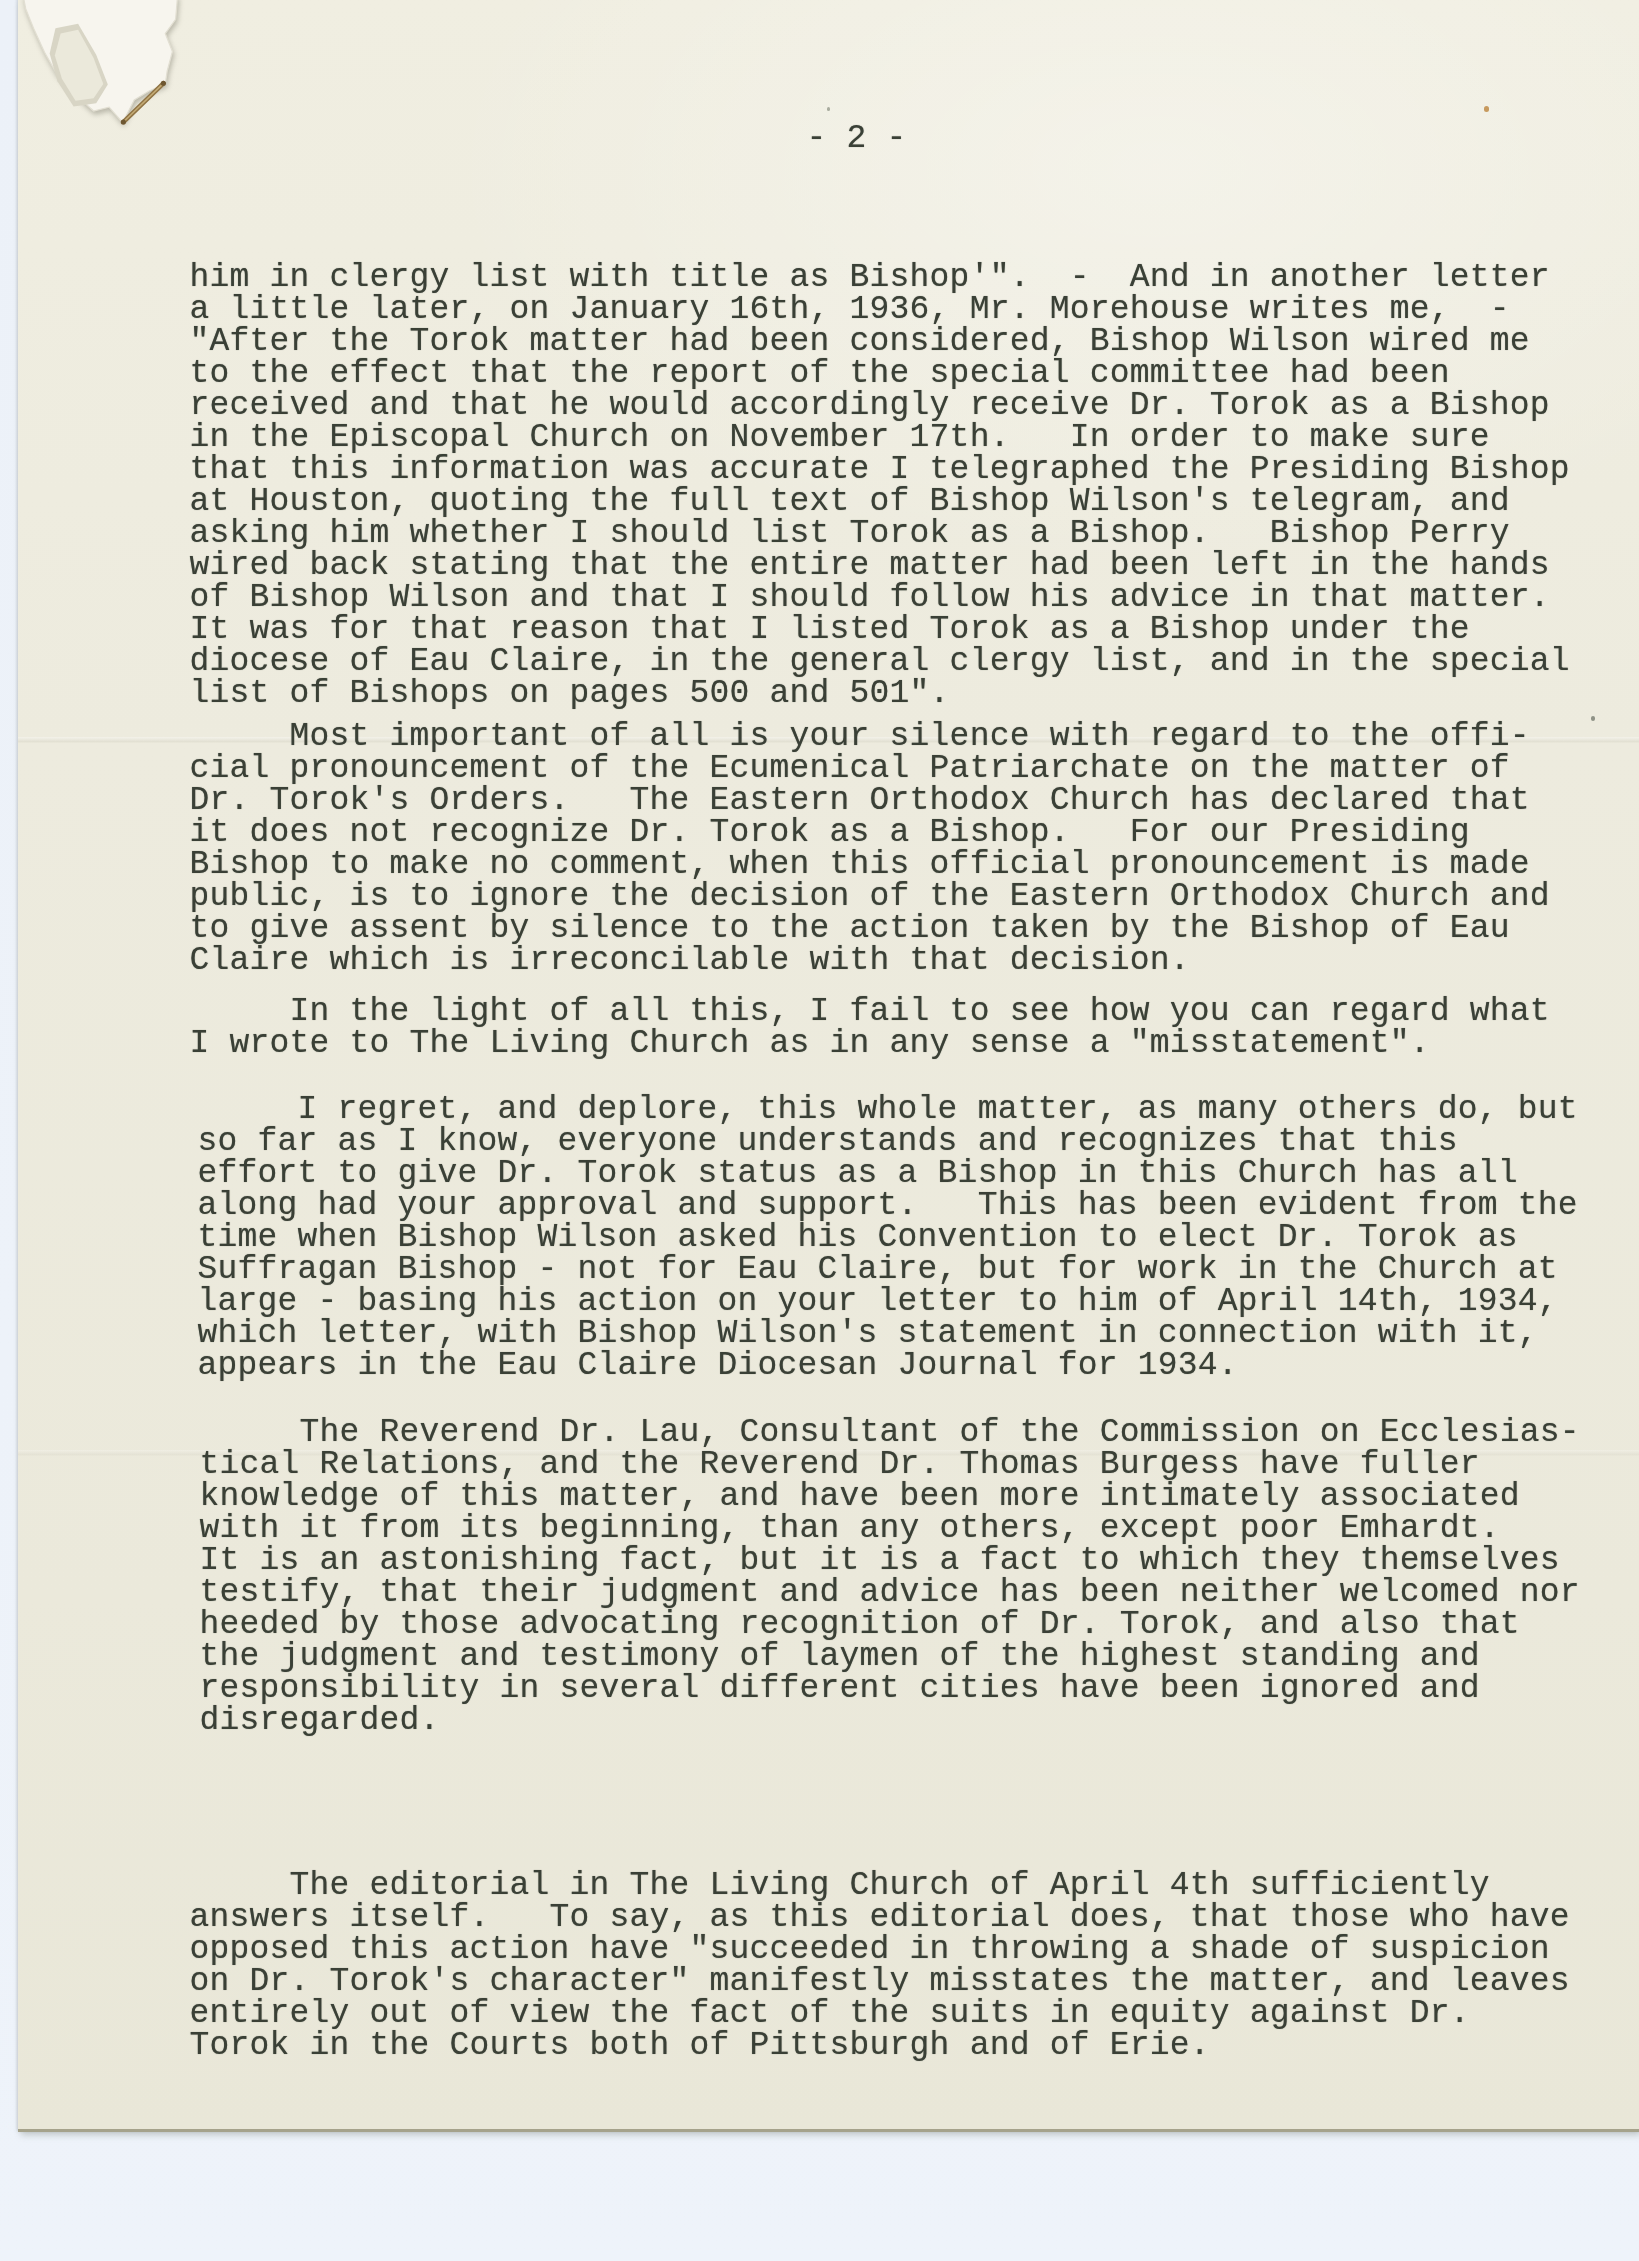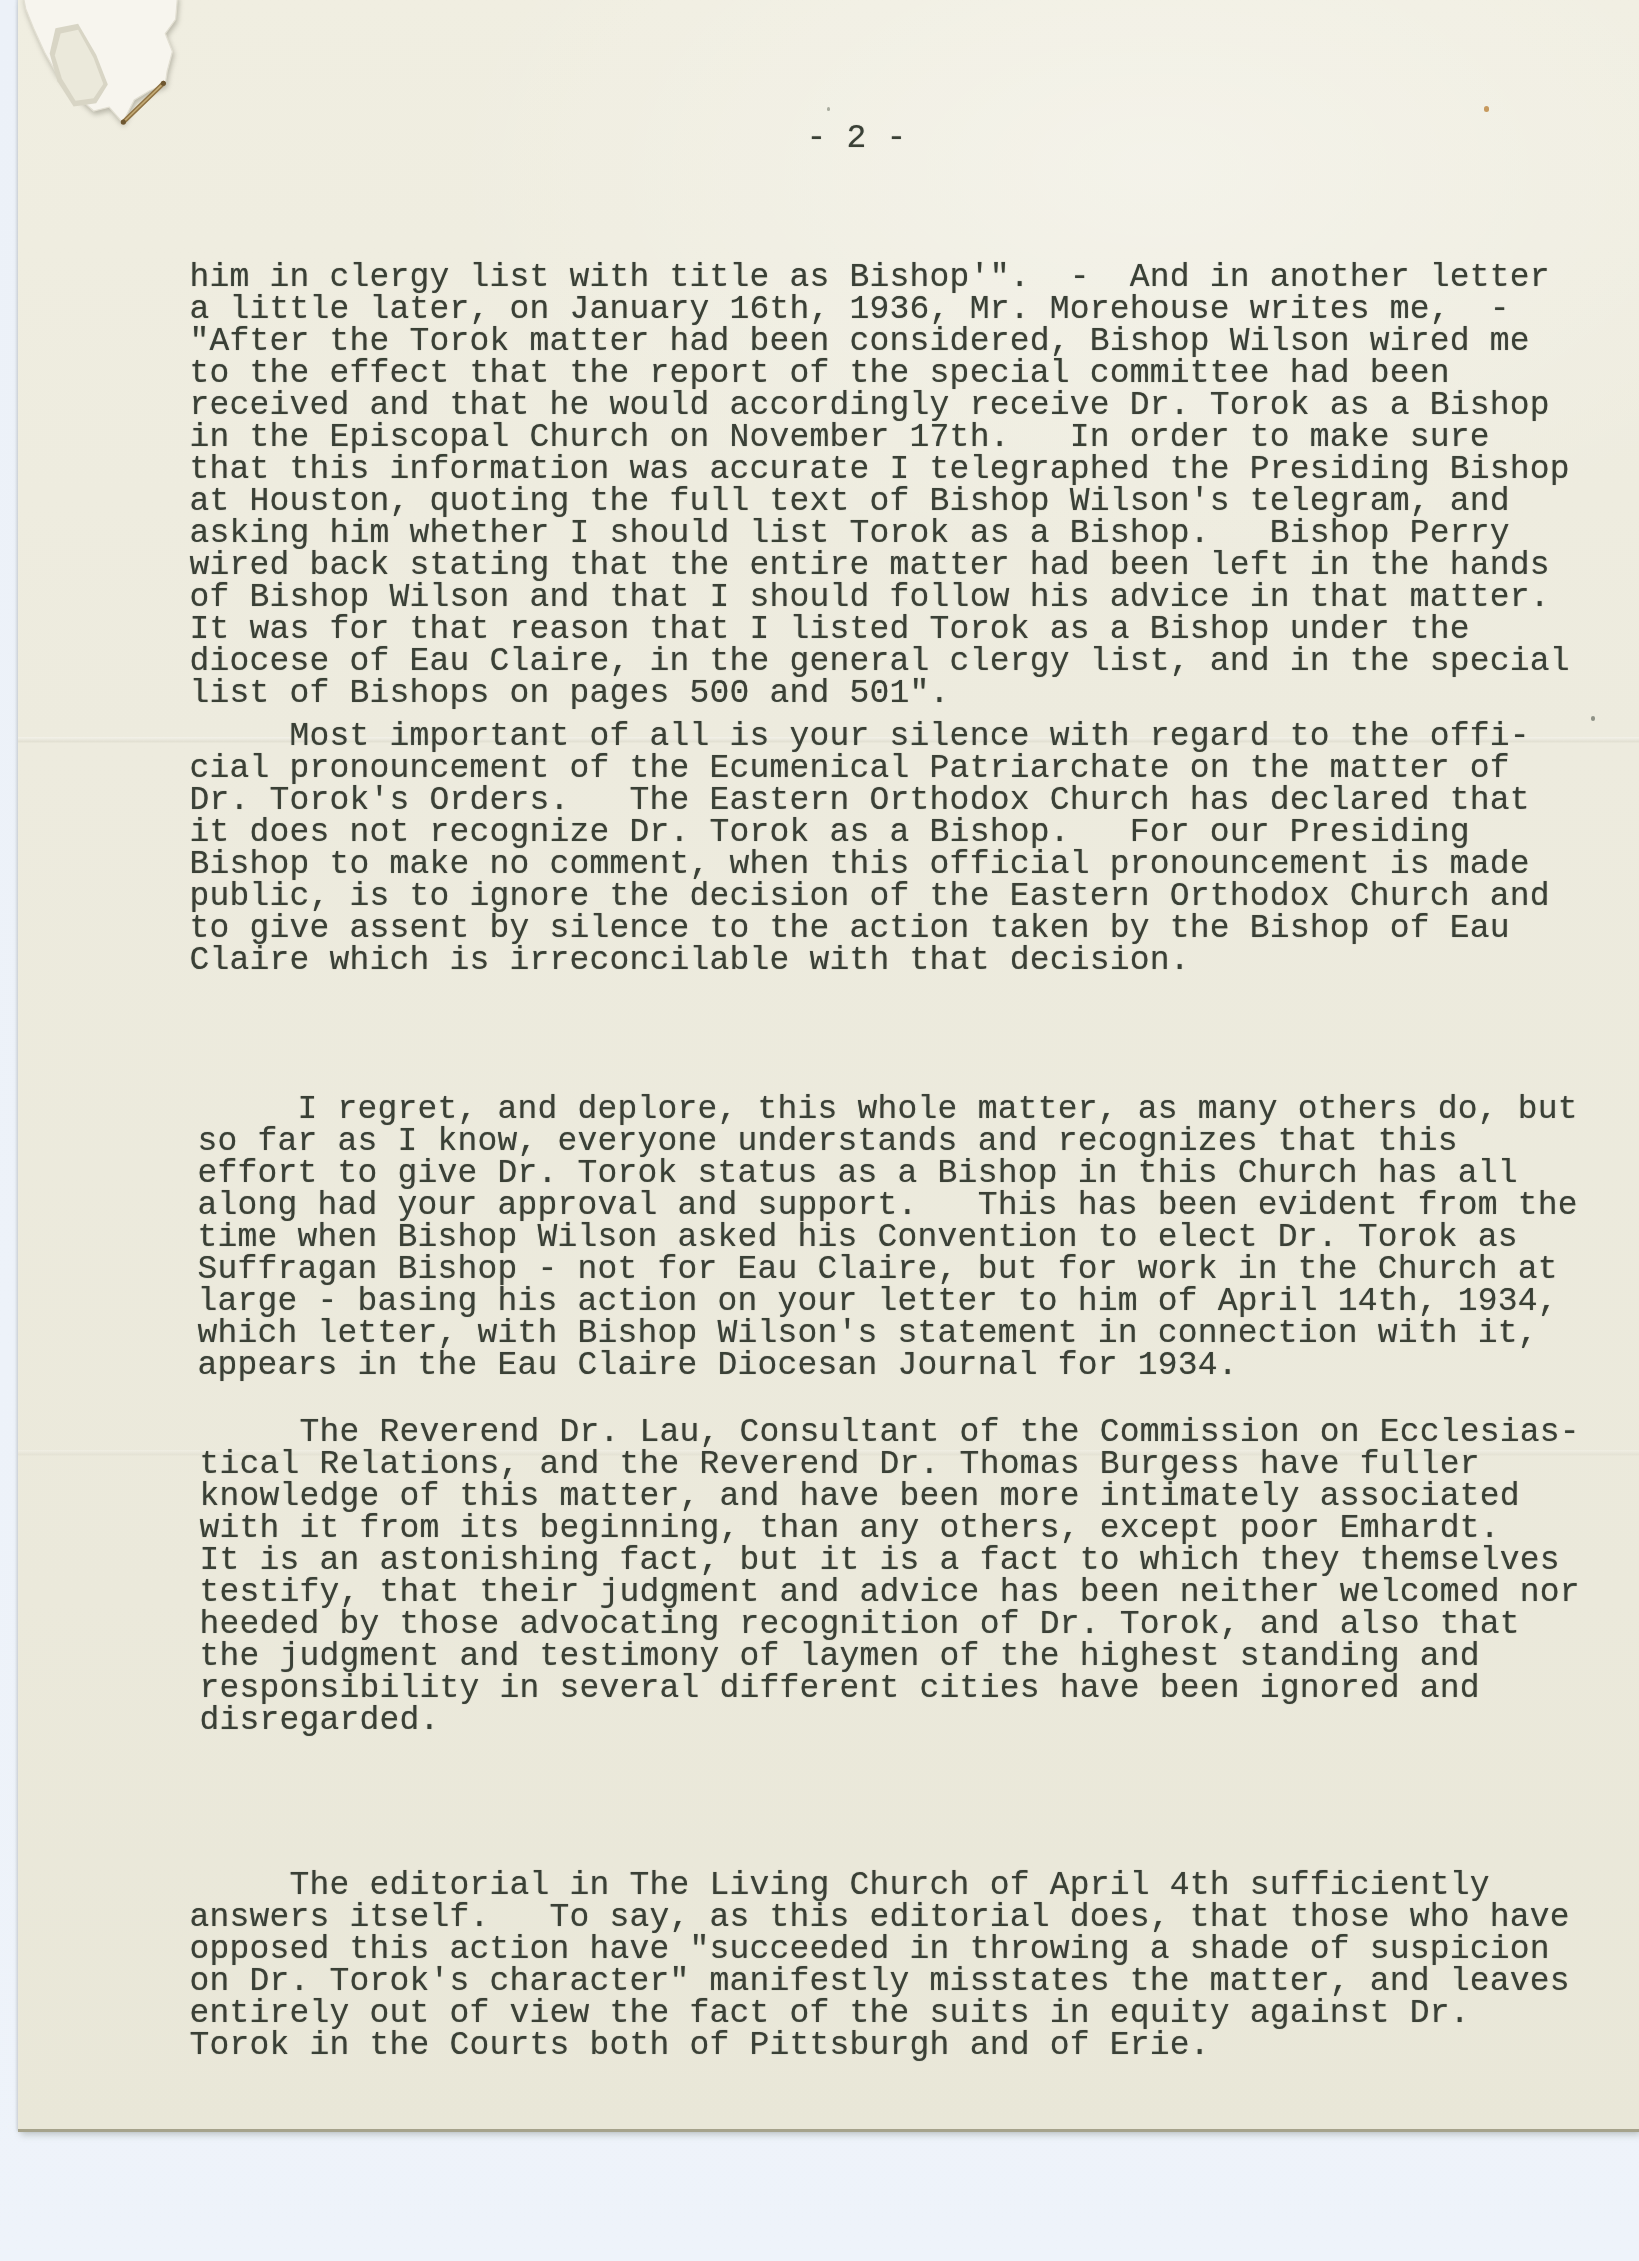--- a/index.html
+++ b/index.html
@@ -111,20 +111,22 @@
 diocese of Eau Claire, in the general clergy list, and in the special
 list of Bishops on pages 500 and 501".</div>
     <div class="typed para p2">     Most important of all is your silence with regard to the offi-
 cial pronouncement of the Ecumenical Patriarchate on the matter of
 Dr. Torok's Orders.   The Eastern Orthodox Church has declared that
 it does not recognize Dr. Torok as a Bishop.   For our Presiding
 Bishop to make no comment, when this official pronouncement is made
 public, is to ignore the decision of the Eastern Orthodox Church and
 to give assent by silence to the action taken by the Bishop of Eau
 Claire which is irreconcilable with that decision.</div>
+    <div class="typed para p3">     In the light of all this, I fail to see how you can regard what
+I wrote to The Living Church as in any sense a "misstatement".</div>
     <div class="typed para p4">     I regret, and deplore, this whole matter, as many others do, but
 so far as I know, everyone understands and recognizes that this
 effort to give Dr. Torok status as a Bishop in this Church has all
 along had your approval and support.   This has been evident from the
 time when Bishop Wilson asked his Convention to elect Dr. Torok as
 Suffragan Bishop - not for Eau Claire, but for work in the Church at
 large - basing his action on your letter to him of April 14th, 1934,
 which letter, with Bishop Wilson's statement in connection with it,
 appears in the Eau Claire Diocesan Journal for 1934.</div>
     <div class="typed para p5">     The Reverend Dr. Lau, Consultant of the Commission on Ecclesias-

